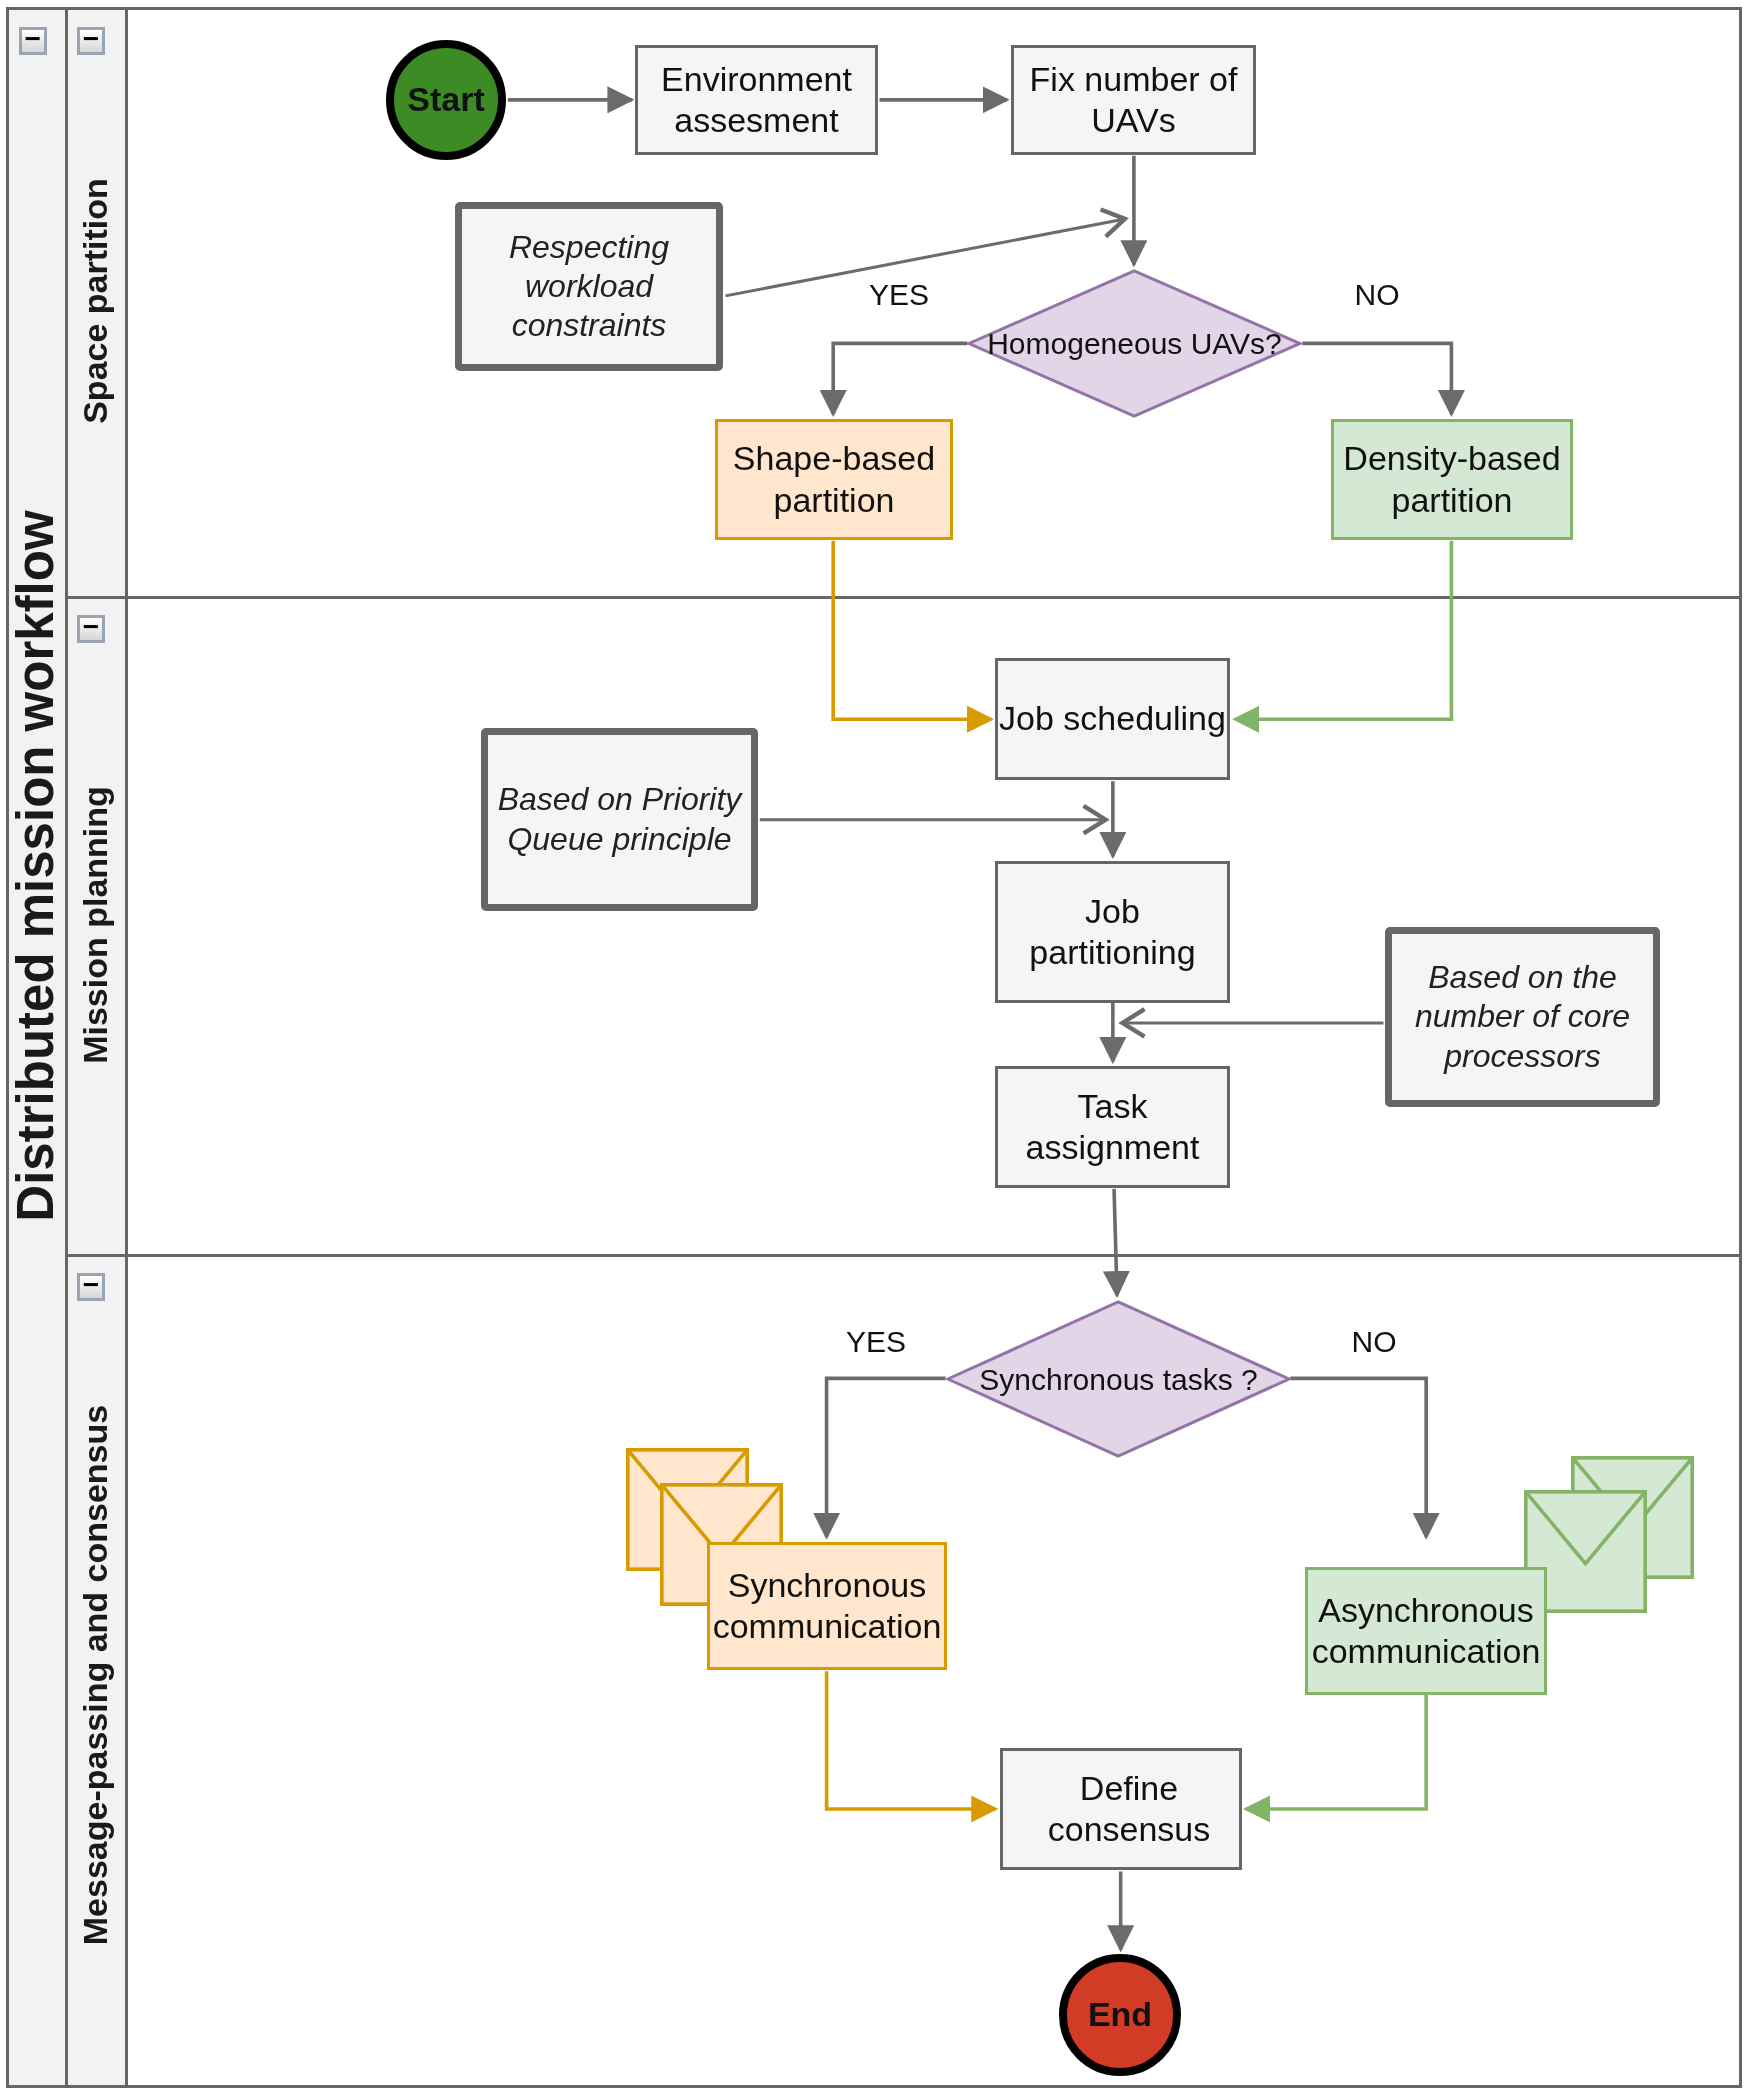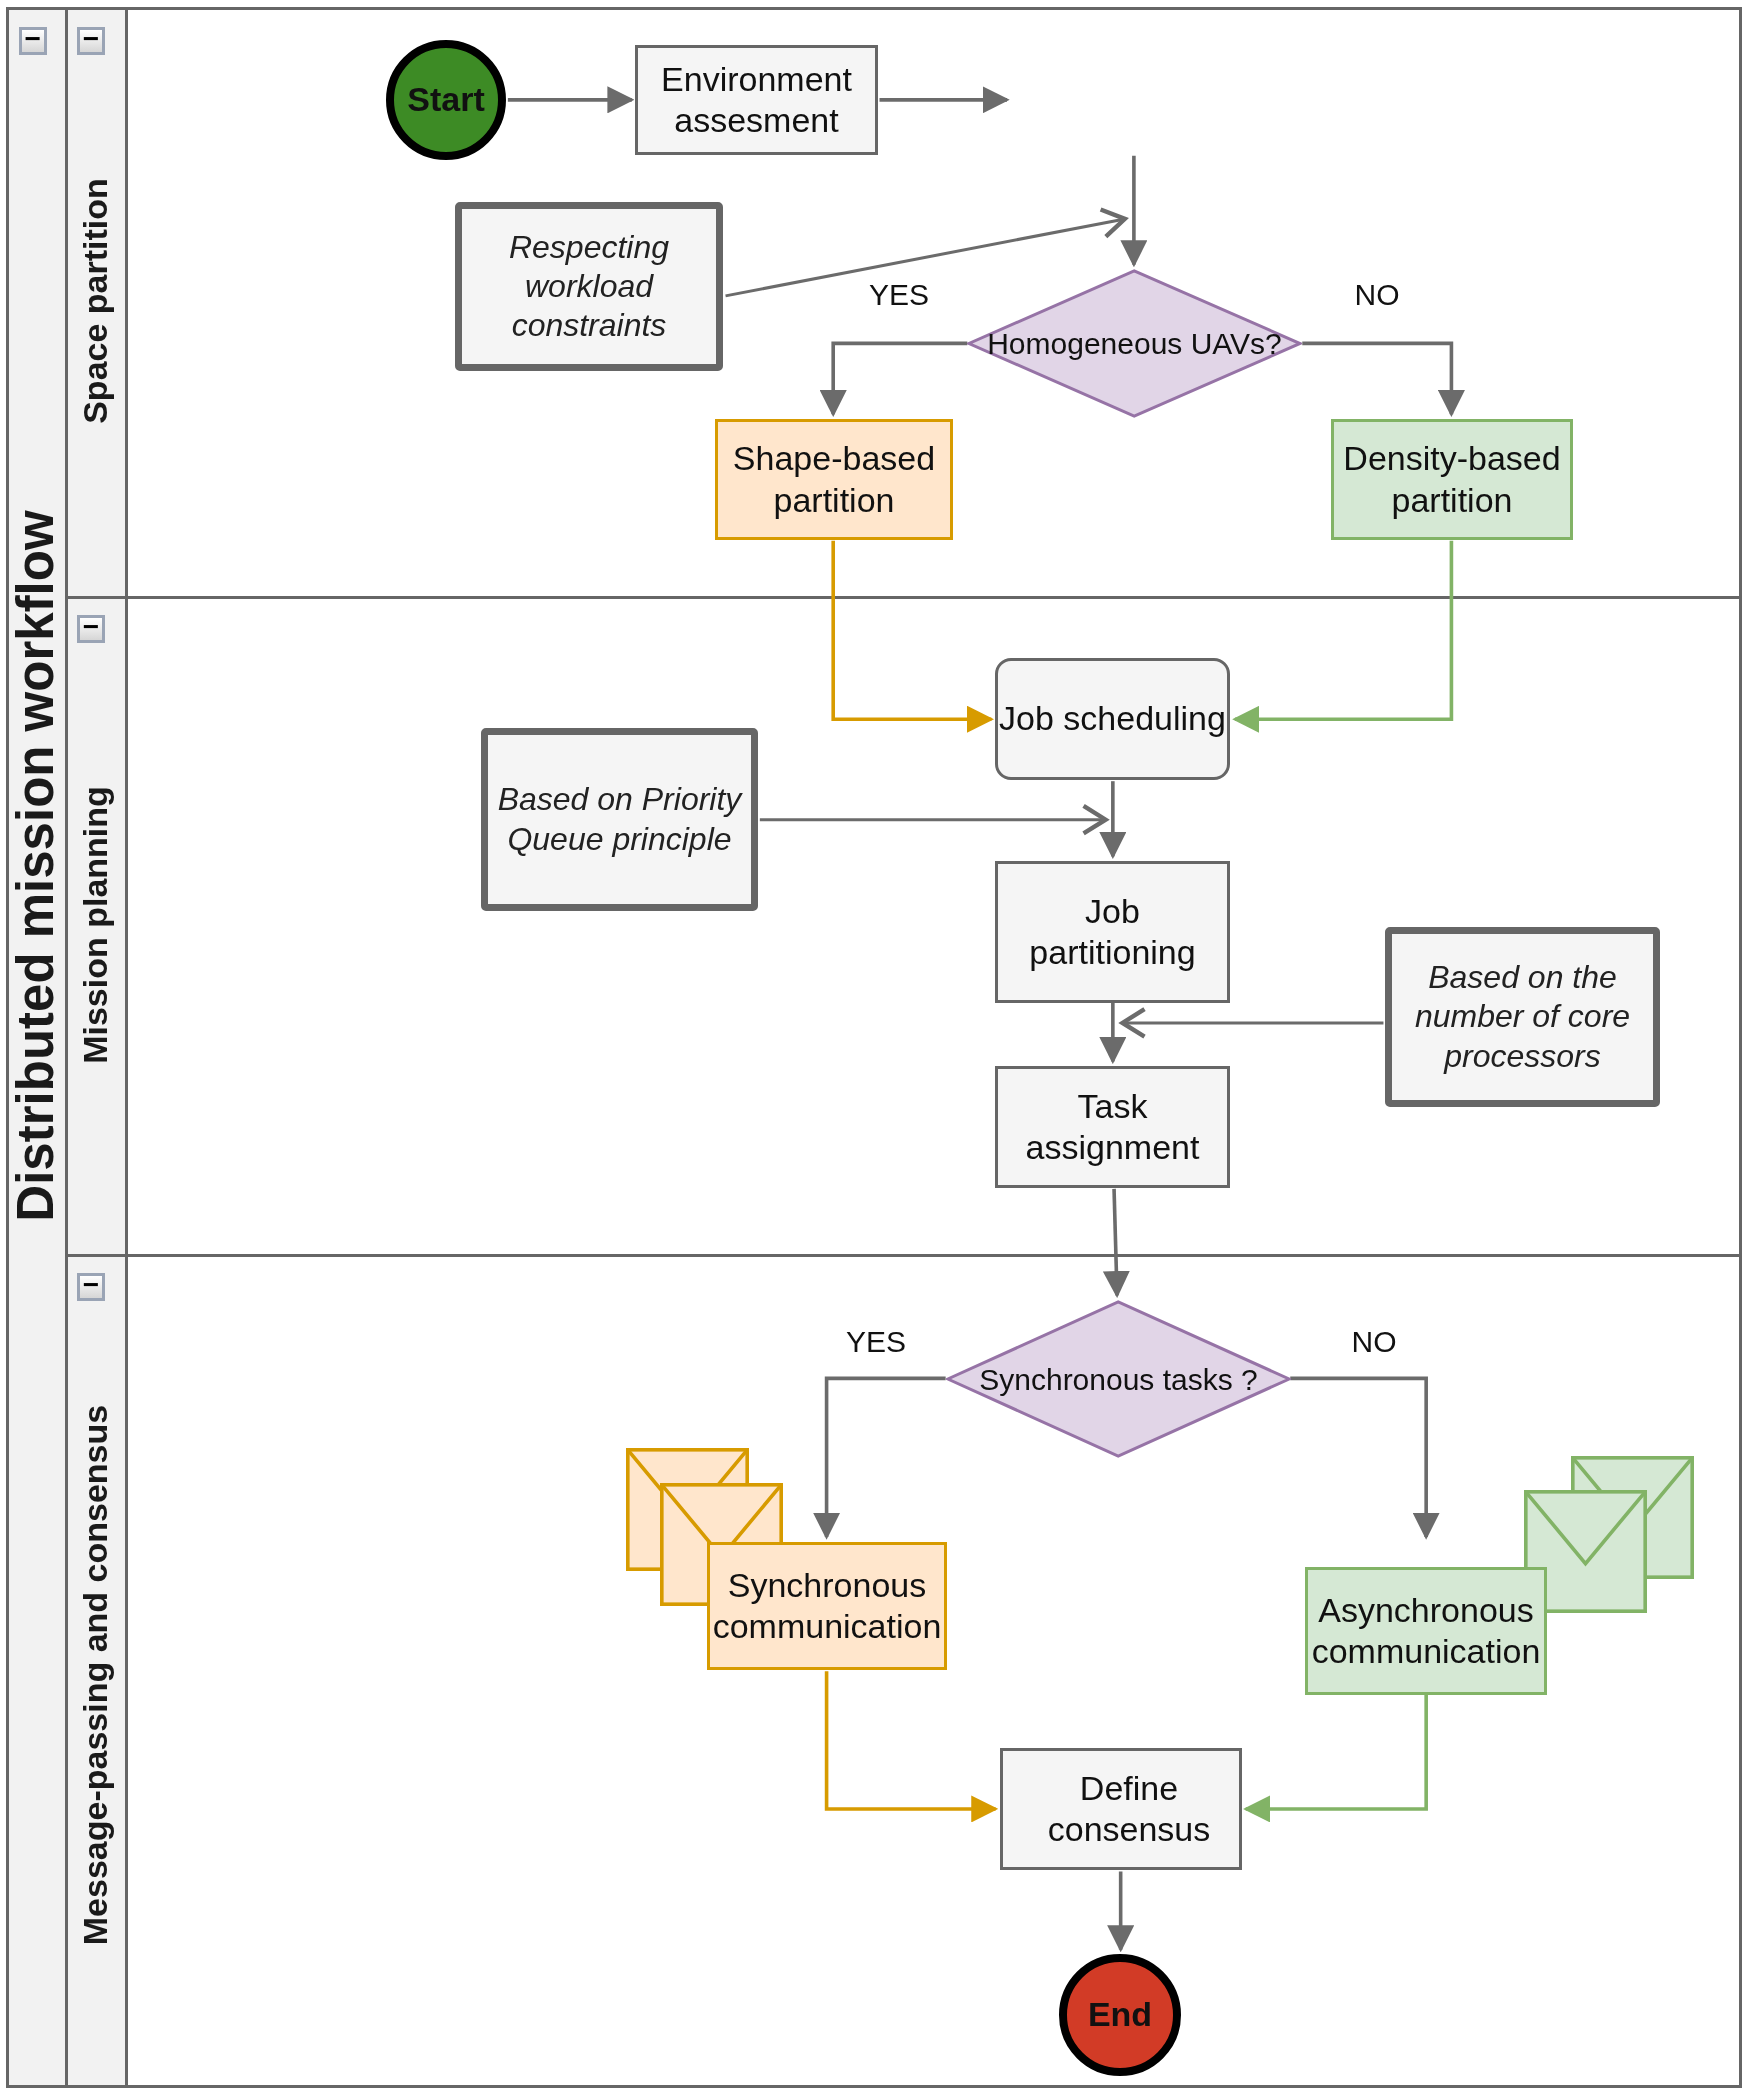--- a/index.html
+++ b/index.html
@@ -136,20 +136,23 @@
   </svg>
 
   <div class="abs node circle start" style="left:386px;top:40px;width:120px;height:120px;">
     <span>Start</span>
   </div>
 
   <div class="abs node proc" style="left:635px;top:45px;width:243px;height:110px;">
     <span>Environment assesment</span>
   </div>
 
+  <div class="abs node proc" style="left:1011px;top:45px;width:245px;height:110px;">
+    <span>Fix number of UAVs</span>
+  </div>
 
   <div class="abs node note" style="left:455px;top:202px;width:268px;height:169px;">
     <span>Respecting workload constraints</span>
   </div>
 
   <div class="abs" style="left:967px;top:269px;width:335px;height:149px;">
     <svg width="335" height="149" viewBox="0 0 557 248">
       <polygon points="278,3 554,124 278,245 3,124" style="fill:var(--fill-purple,#E1D5E7);stroke:var(--stroke-purple,#9673A6);stroke-width:5"></polygon>
     </svg>
     <div class="diamond-label">Homogeneous UAVs?</div>
@@ -159,21 +162,21 @@
   <div class="abs edge-label" style="left:1377px;top:295px;">NO</div>
 
   <div class="abs node orange" style="left:715px;top:419px;width:238px;height:121px;">
     <span>Shape-based partition</span>
   </div>
 
   <div class="abs node green" style="left:1331px;top:419px;width:242px;height:121px;">
     <span>Density-based partition</span>
   </div>
 
-  <div class="abs node proc" style="left:995px;top:658px;width:235px;height:122px;border-radius:16px;">
+  <div class="abs node proc" style="left:995px;top:658px;width:235px;height:122px;">
     <span>Job scheduling</span>
   </div>
 
   <div class="abs node note" style="left:481px;top:728px;width:277px;height:183px;">
     <span>Based on Priority Queue principle</span>
   </div>
 
   <div class="abs node proc" style="left:995px;top:861px;width:235px;height:142px;">
     <span>Job partitioning</span>
   </div>

